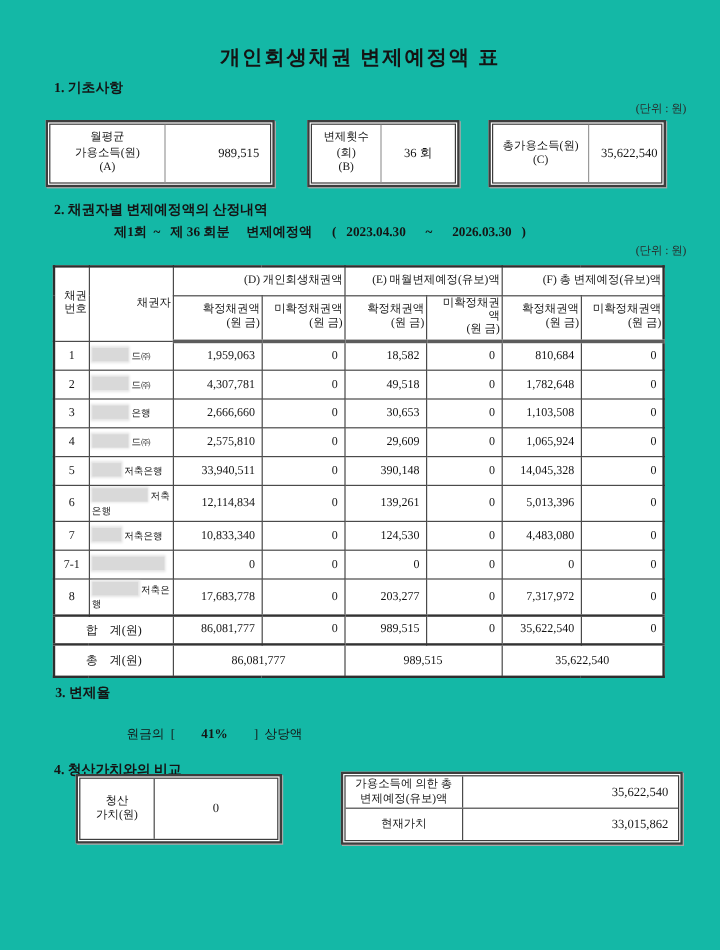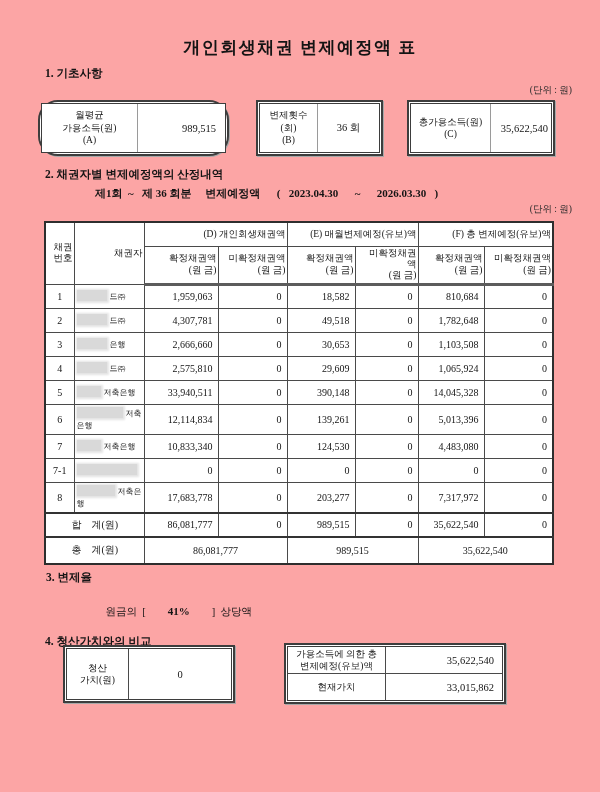--- a/index.html
+++ b/index.html
@@ -1,17 +1,17 @@
 <!DOCTYPE html>
 <html><head>
 <meta charset="utf-8">
 <style>
   html,body { margin:0; padding:0; background:#ffffff; }
   .page {
-    position:relative; width:600px; height:792px; background:#fca5a5;
+    position:relative; width:600px; height:792px; background:#14b8a6;
     font-family:"Liberation Serif","DejaVu Serif",serif; color:#141414;
     overflow:hidden;
   }
   .title {
     position:absolute; top:36px; left:0; right:0; text-align:center;
     font-size:17px; font-weight:bold; letter-spacing:1.5px; white-space:pre;
   }
   .sec-h { position:absolute; font-size:11.5px; font-weight:bold; white-space:pre; }
   .unit { position:absolute; font-size:9.5px; color:#2a2a2a; white-space:pre; }
 
@@ -61,21 +61,21 @@
 </head>
 <body>
 
 <div class="page">
 
   <div class="title">개인회생채권 변제예정액 표</div>
 
   <div class="sec-h" style="left:45px; top:66px;">1. 기초사항</div>
   <div class="unit" style="right:28px; top:84px;">(단위 : 원)</div>
 
-  <div class="ibox" style="left:38px; top:100px; width:191px; height:56px;border-radius:20px;">
+  <div class="ibox" style="left:38px; top:100px; width:191px; height:56px;">
     <div class="ibox-in">
       <div class="lbl" style="width:96px;">월평균
 가용소득(원)
 (A)</div>
       <div class="val right" style="padding-right:9px;">989,515</div>
     </div>
   </div>
   <div class="ibox" style="left:256px; top:100px; width:127px; height:56px;">
     <div class="ibox-in">
       <div class="lbl" style="width:58px;">변제횟수
@@ -249,21 +249,21 @@
   <div class="sec-h" style="left:45px; top:634px;">4. 청산가치와의 비교</div>
 
   <div class="ibox" style="left:63px; top:645px; width:172px; height:58px;">
     <div class="ibox-in">
       <div class="lbl" style="width:62px; border-right:1px solid #4a4a4a;">청산
 가치(원)</div>
       <div class="val center">0</div>
     </div>
   </div>
 
-  <div class="ibox" style="left:284px; top:643px; width:222px; height:61px;">
+  <div class="ibox" style="left:284px; top:643px; width:285px; height:61px;">
     <div class="ibox-in">
       <div class="col">
         <div class="rrow">
           <div class="lbl2">가용소득에 의한 총
 변제예정(유보)액</div>
           <div class="val2">35,622,540</div>
         </div>
         <div class="rrow">
           <div class="lbl2">현재가치</div>
           <div class="val2">33,015,862</div>

